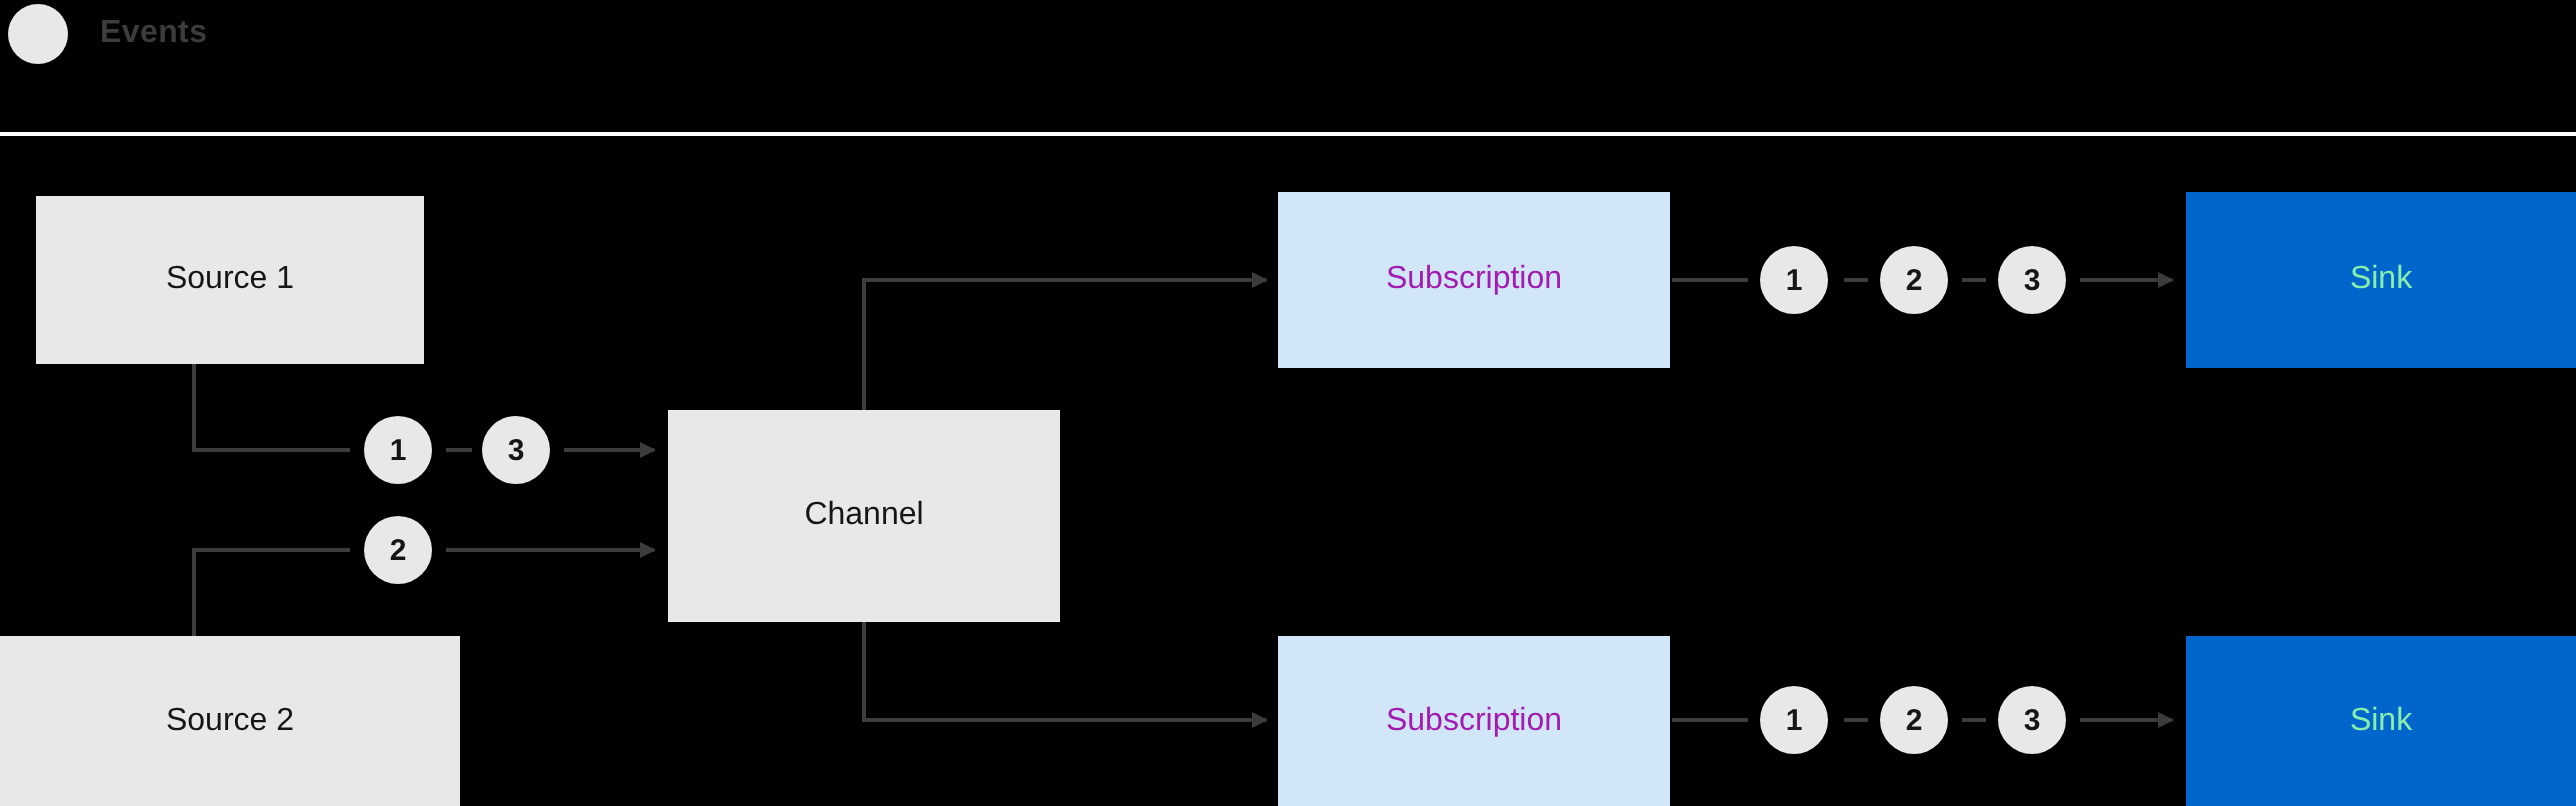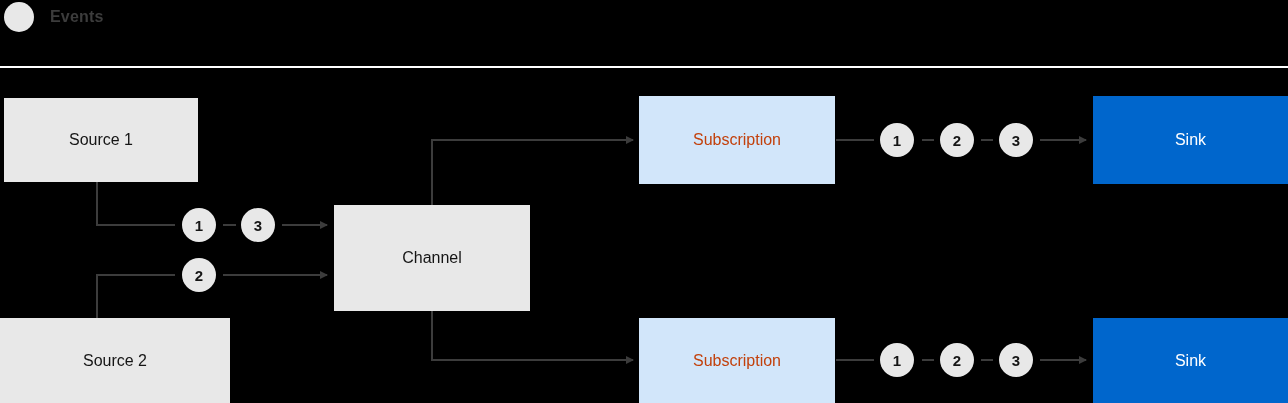--- a/index.html
+++ b/index.html
@@ -83,25 +83,25 @@
   .node.source {
     background: #e8e8e8;
     color: #151515;
   }
   .node.channel {
     background: #e8e8e8;
     color: #151515;
   }
   .node.subscription {
     background: #d2e6fa;
-    color: #c2410c;
+    color: #a21caf;
   }
   .node.sink {
     background: #0066cc;
-    color: #ffffff;
+    color: #86efac;
   }
 
   .evt {
     position: absolute;
     width: 34px;
     height: 34px;
     border-radius: 50%;
     background: #e8e8e8;
     color: #151515;
     font-size: 15px;
@@ -144,21 +144,21 @@
     <path d="M922,140 L934,140" stroke="#3c3c3c" stroke-width="2" fill="none"></path>
     <path d="M981,140 L993,140" stroke="#3c3c3c" stroke-width="2" fill="none"></path>
     <path d="M1040,140 L1086,140" stroke="#3c3c3c" stroke-width="2" fill="none" marker-end="url(#arrow)"></path>
 
     <path d="M836,360 L874,360" stroke="#3c3c3c" stroke-width="2" fill="none"></path>
     <path d="M922,360 L934,360" stroke="#3c3c3c" stroke-width="2" fill="none"></path>
     <path d="M981,360 L993,360" stroke="#3c3c3c" stroke-width="2" fill="none"></path>
     <path d="M1040,360 L1086,360" stroke="#3c3c3c" stroke-width="2" fill="none" marker-end="url(#arrow)"></path>
   </svg>
 
-  <div class="node source" style="left:4px; top:98px; width:194px; height:84px;">Source 1</div>
+  <div class="node source" style="left:18px; top:98px; width:194px; height:84px;">Source 1</div>
 
   <div class="node source" style="left:0px; top:318px; width:230px; height:85px;">Source 2</div>
 
   <div class="node channel" style="left:334px; top:205px; width:196px; height:106px;">Channel</div>
 
   <div class="node subscription" style="left:639px; top:96px; width:196px; height:88px;">Subscription</div>
 
   <div class="node subscription" style="left:639px; top:318px; width:196px; height:85px;">Subscription</div>
 
   <div class="node sink" style="left:1093px; top:96px; width:195px; height:88px;">Sink</div>

